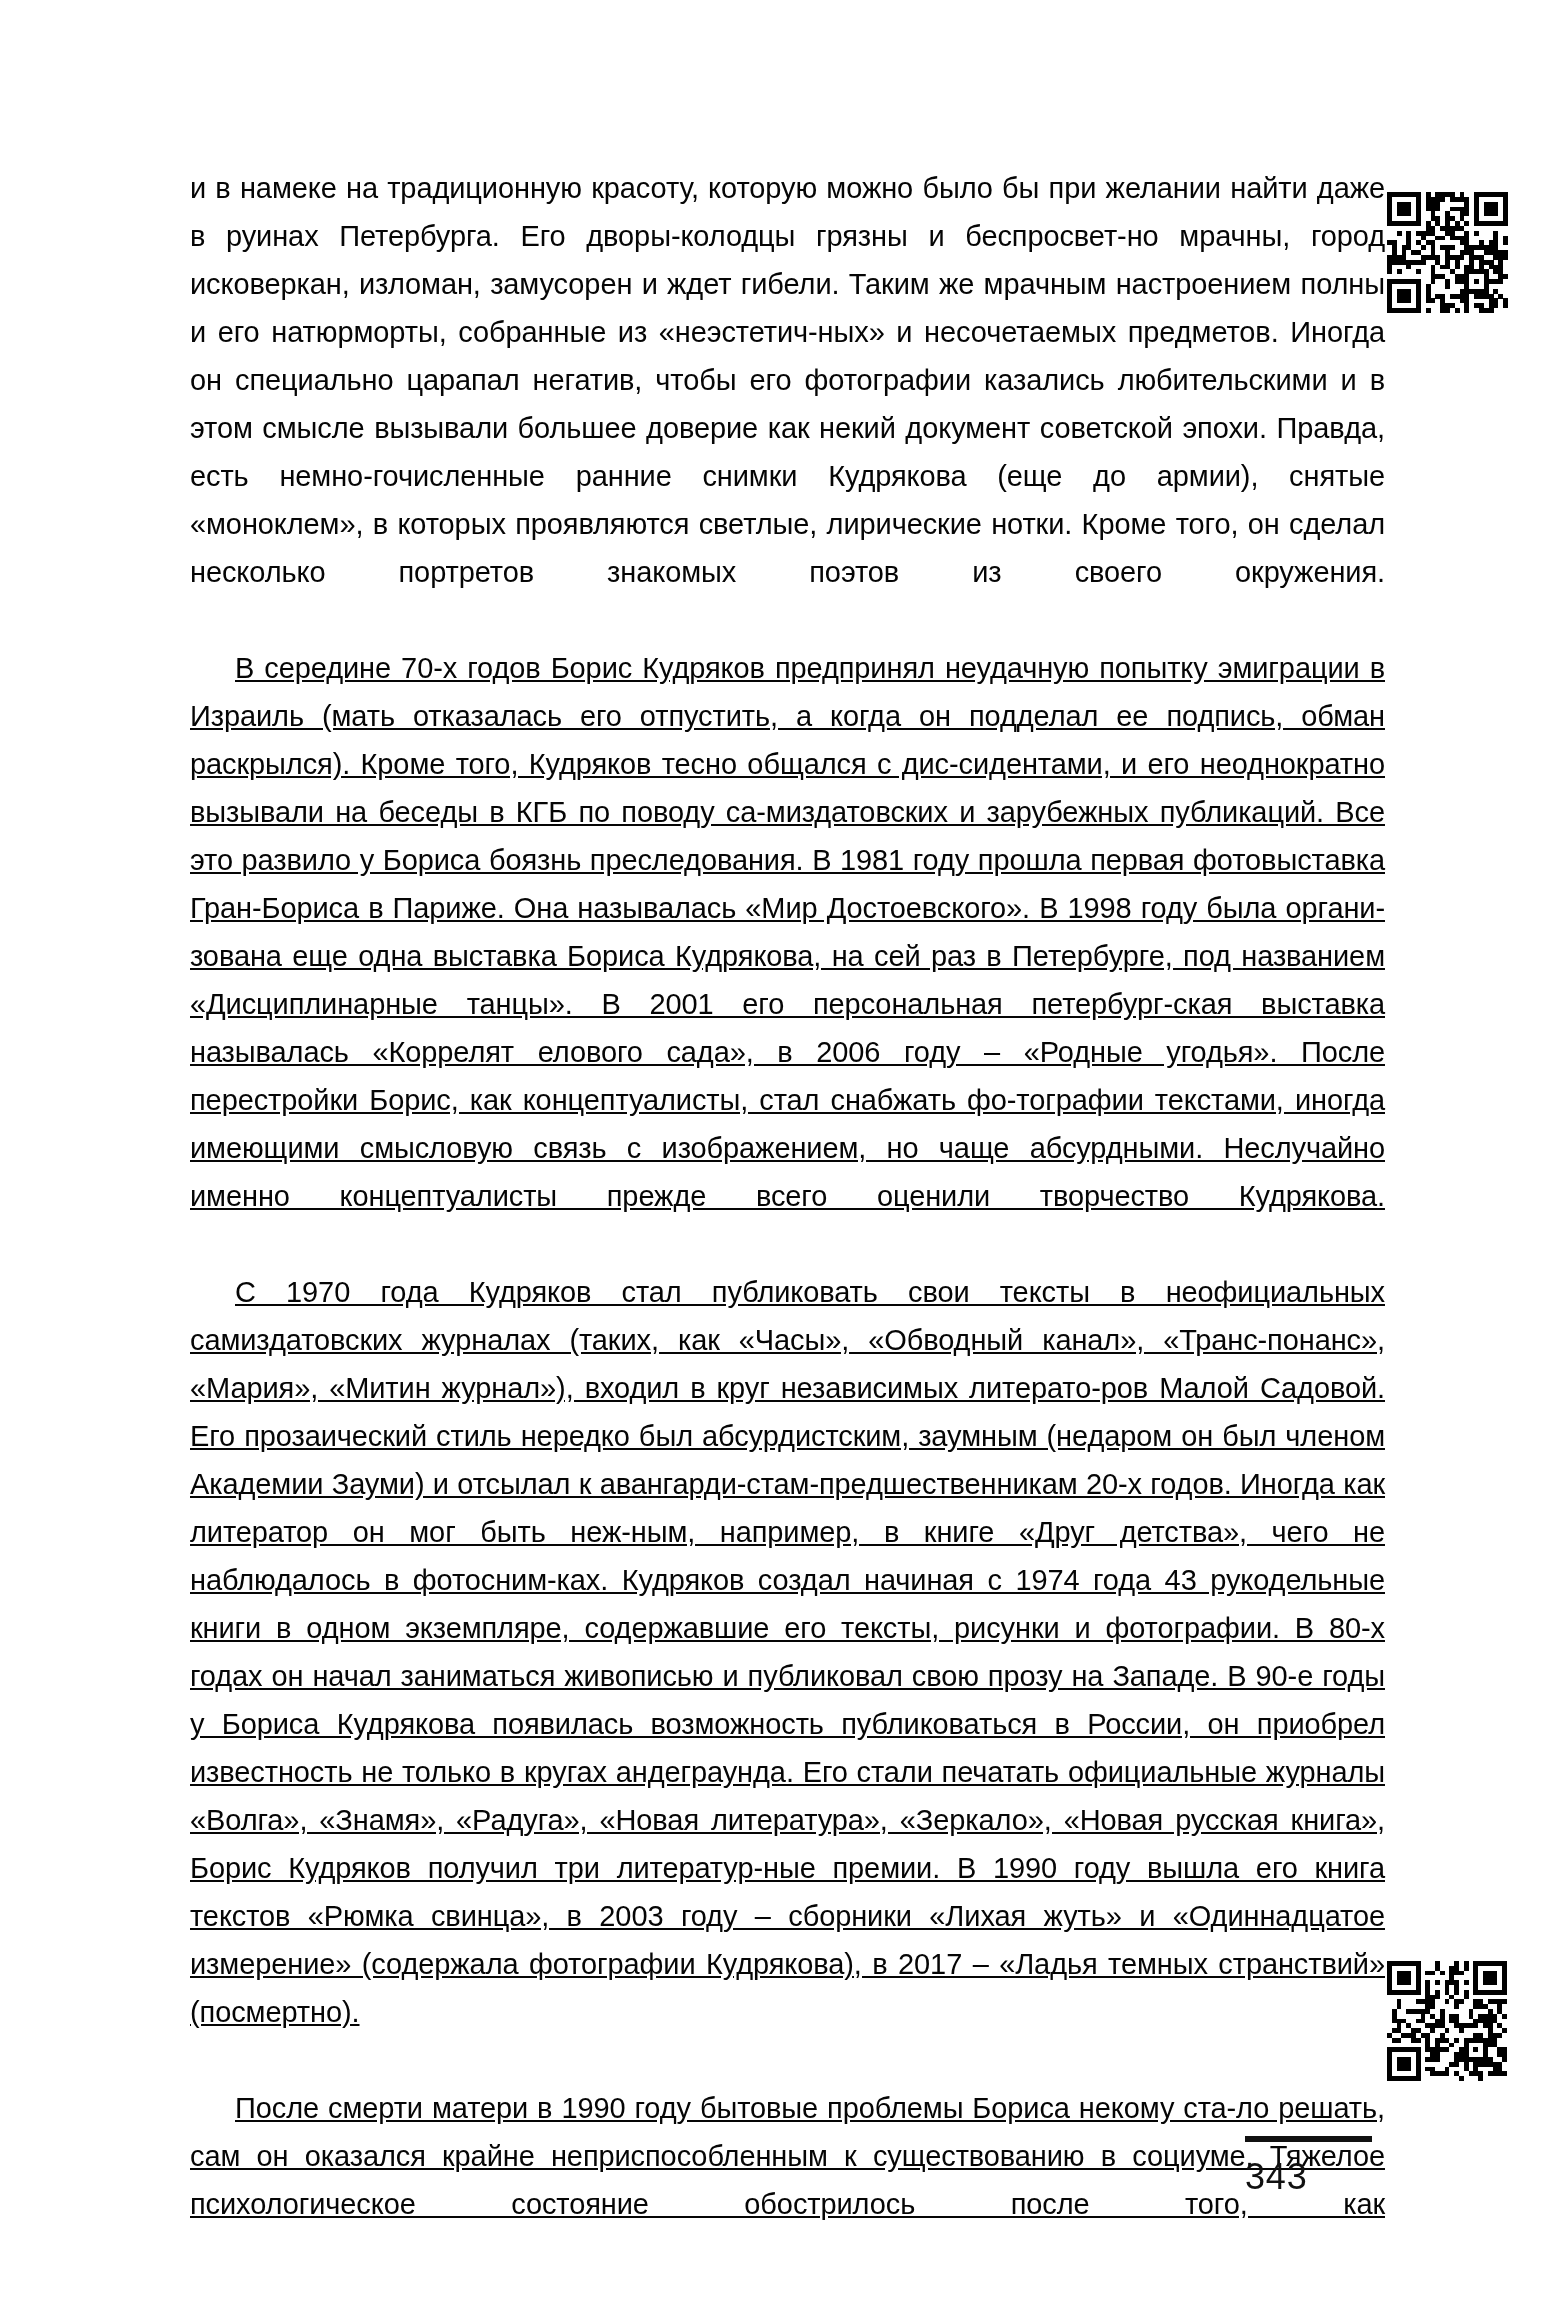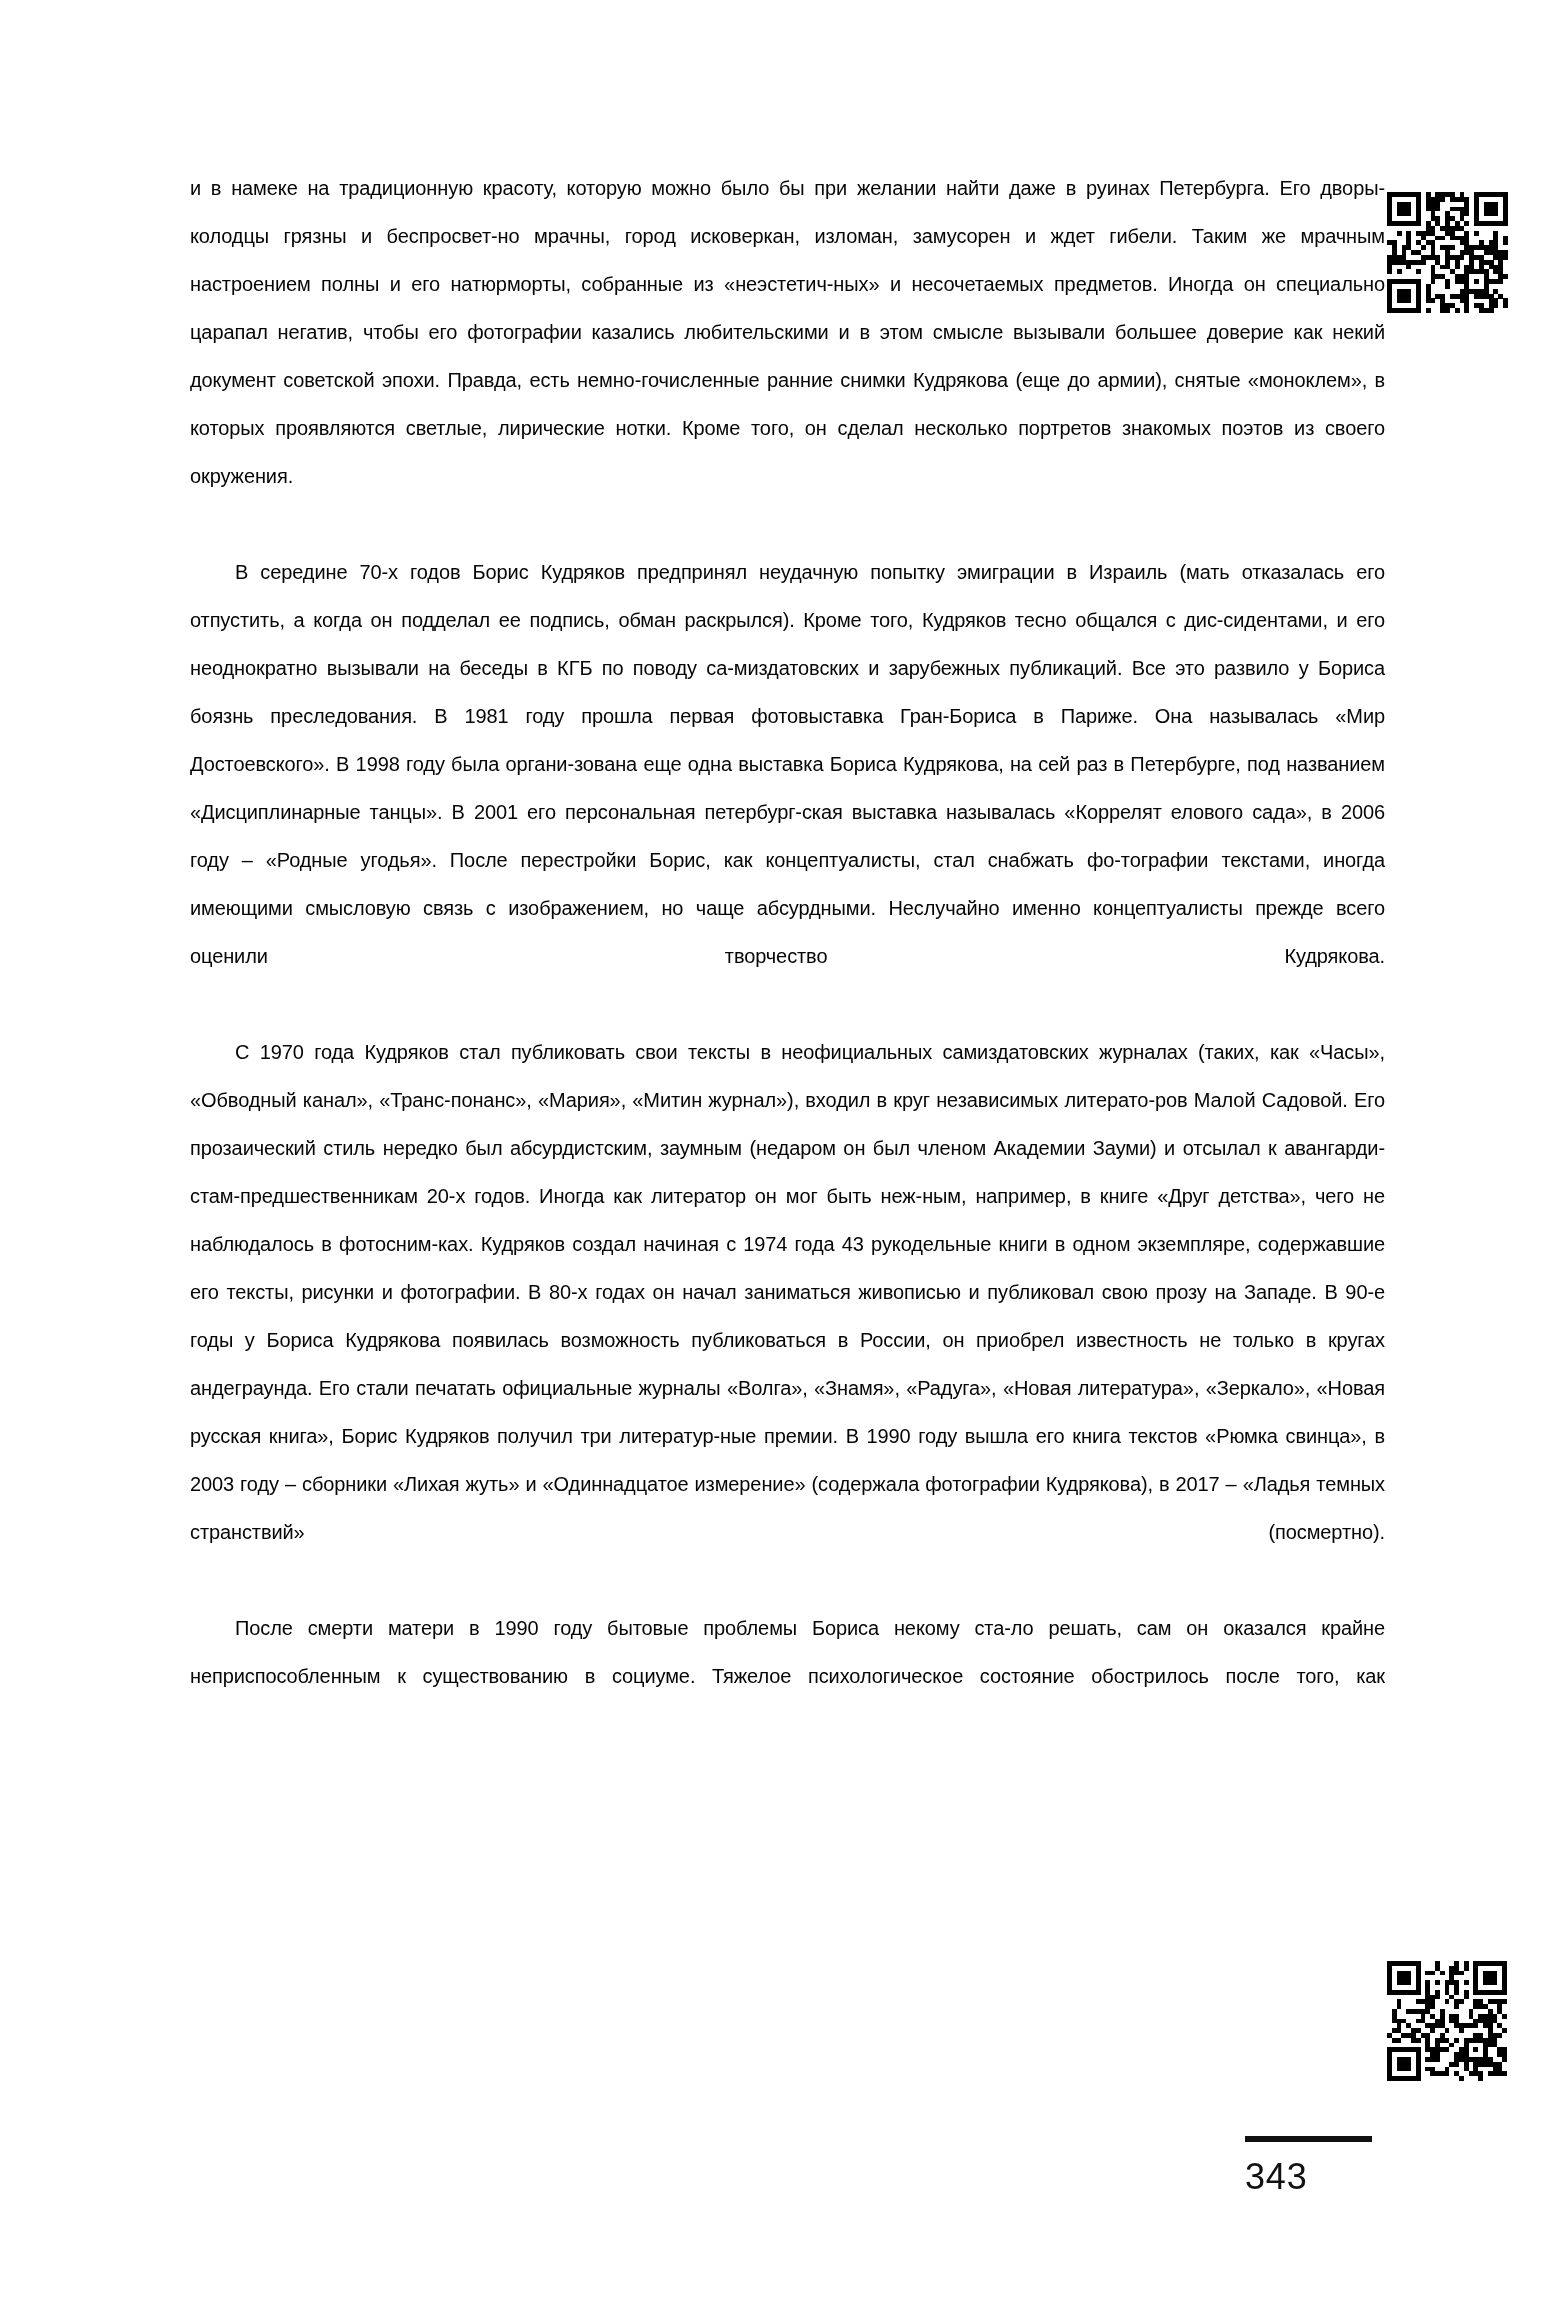--- a/index.html
+++ b/index.html
@@ -23,31 +23,32 @@
 
   
   .textblock {
     position: absolute;
     left: 190px;
     top: 164px;
     width: 1195px;
   }
   .para {
     margin: 0;
-    font-size: 20px;
+    font-size: 29px;
     line-height: 48px;
     text-align: justify;
     text-justify: inter-word;
     letter-spacing: -0.1px;
     word-spacing: 0.4px;
     color: #050505;
     hyphens: manual;
   }
   .para.indent {
     text-indent: 45px;
+    text-decoration: underline;
   }
   .para + .para {
     margin-top: 0;
   }
   
   .para::after {
     content: "";
     display: inline-block;
     width: 100%;
   }

